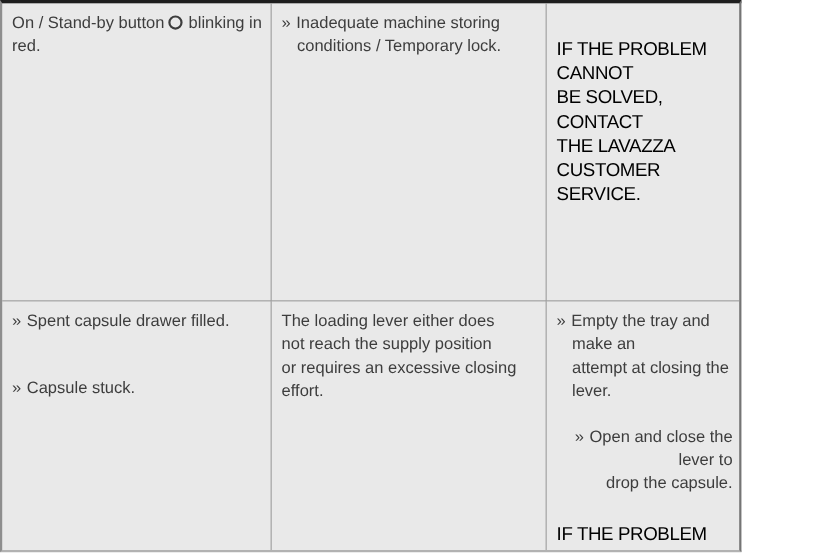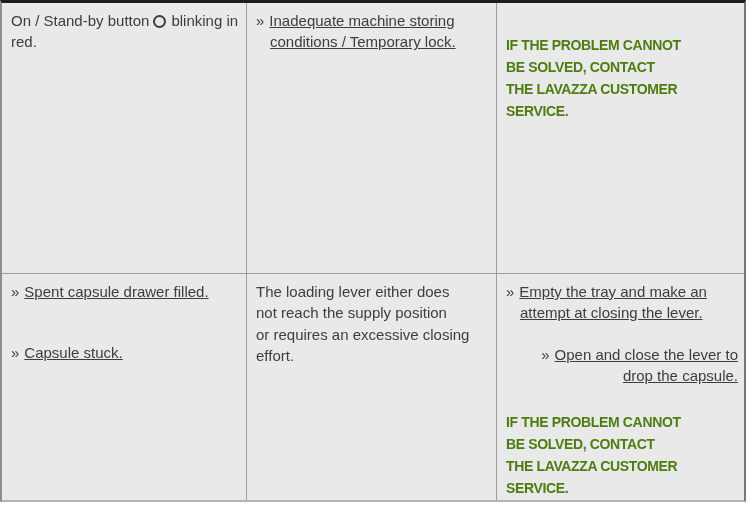--- a/index.html
+++ b/index.html
@@ -2,21 +2,21 @@
 <html><head>
 <meta charset="utf-8">
 <style>
   * { box-sizing: border-box; margin: 0; padding: 0; }
   html, body { width: 753px; height: 508px; background: #ffffff; }
   .page {
     position: relative; width: 753px; height: 508px; background: #ffffff;
     font-family: "Liberation Sans", sans-serif;
   }
   .grid {
-    position: absolute; left: 0; top: 0; width: 746px; height: 502px;
+    position: absolute; left: 0; top: 0; width: 674px; height: 502px;
     background: #e9e9e9;
     border-top: 3px solid #1e1e1e;
     border-left: 2px solid #8e8e8e;
     border-right: 2px solid #757575;
     border-bottom: 2px solid #b2b2b2;
     display: grid;
     grid-template-columns: 245px 250px 1fr;
     grid-template-rows: 271px 1fr;
     font-size: 15px; line-height: 21.4px; color: #3d3d3d;
   }
@@ -24,27 +24,27 @@
     padding: 7px 6px 4px 9px;
     border-right: 1px solid #9c9c9c;
     border-bottom: 1px solid #9c9c9c;
     overflow: hidden;
   }
   .cell.last-col { border-right: none; }
   .cell.last-row { border-bottom: none; }
   .pre { white-space: pre-line; }
   .bullet { padding-left: 14px; text-indent: -14px; }
   .bullet .marker { margin-right: 5px; }
-  .bullet .btext { white-space: pre-line; text-decoration: underline; }
+  .bullet .btext { white-space: pre-line; }
   .gap-cause2 { margin-top: 40px; }
   .gap-sol2 { margin-top: 20px; text-align: right; }
   .warning {
     margin-top: 24px;
-    font-weight: 700; font-size: 14px; line-height: 22px;
-    letter-spacing: -0.35px; color: #4d7c0f;
+    font-weight: 400; font-size: 17px; line-height: 22px;
+    letter-spacing: -0.35px; color: #000000;
     white-space: pre-line;
   }
   .circle-icon {
     display: inline-block; width: 13px; height: 13px;
     border: 2.4px solid #3d3d3d; border-radius: 50%;
     vertical-align: -2px; margin: 0 5px 0 4px;
   }
 </style>
 </head>
 <body>

